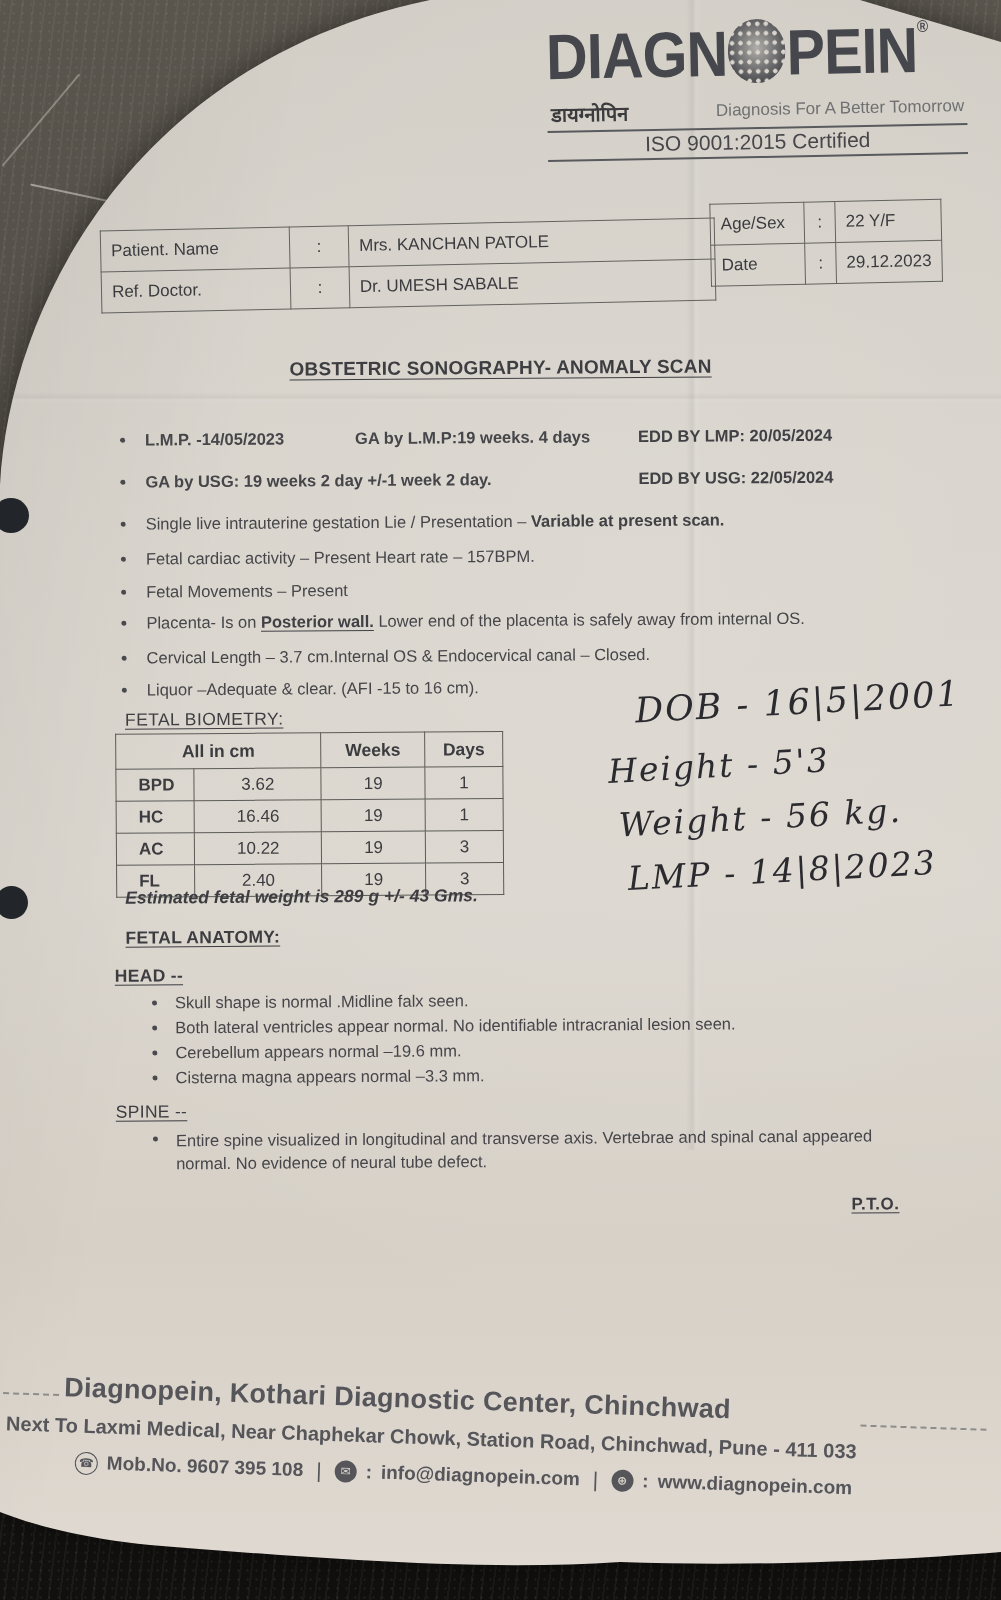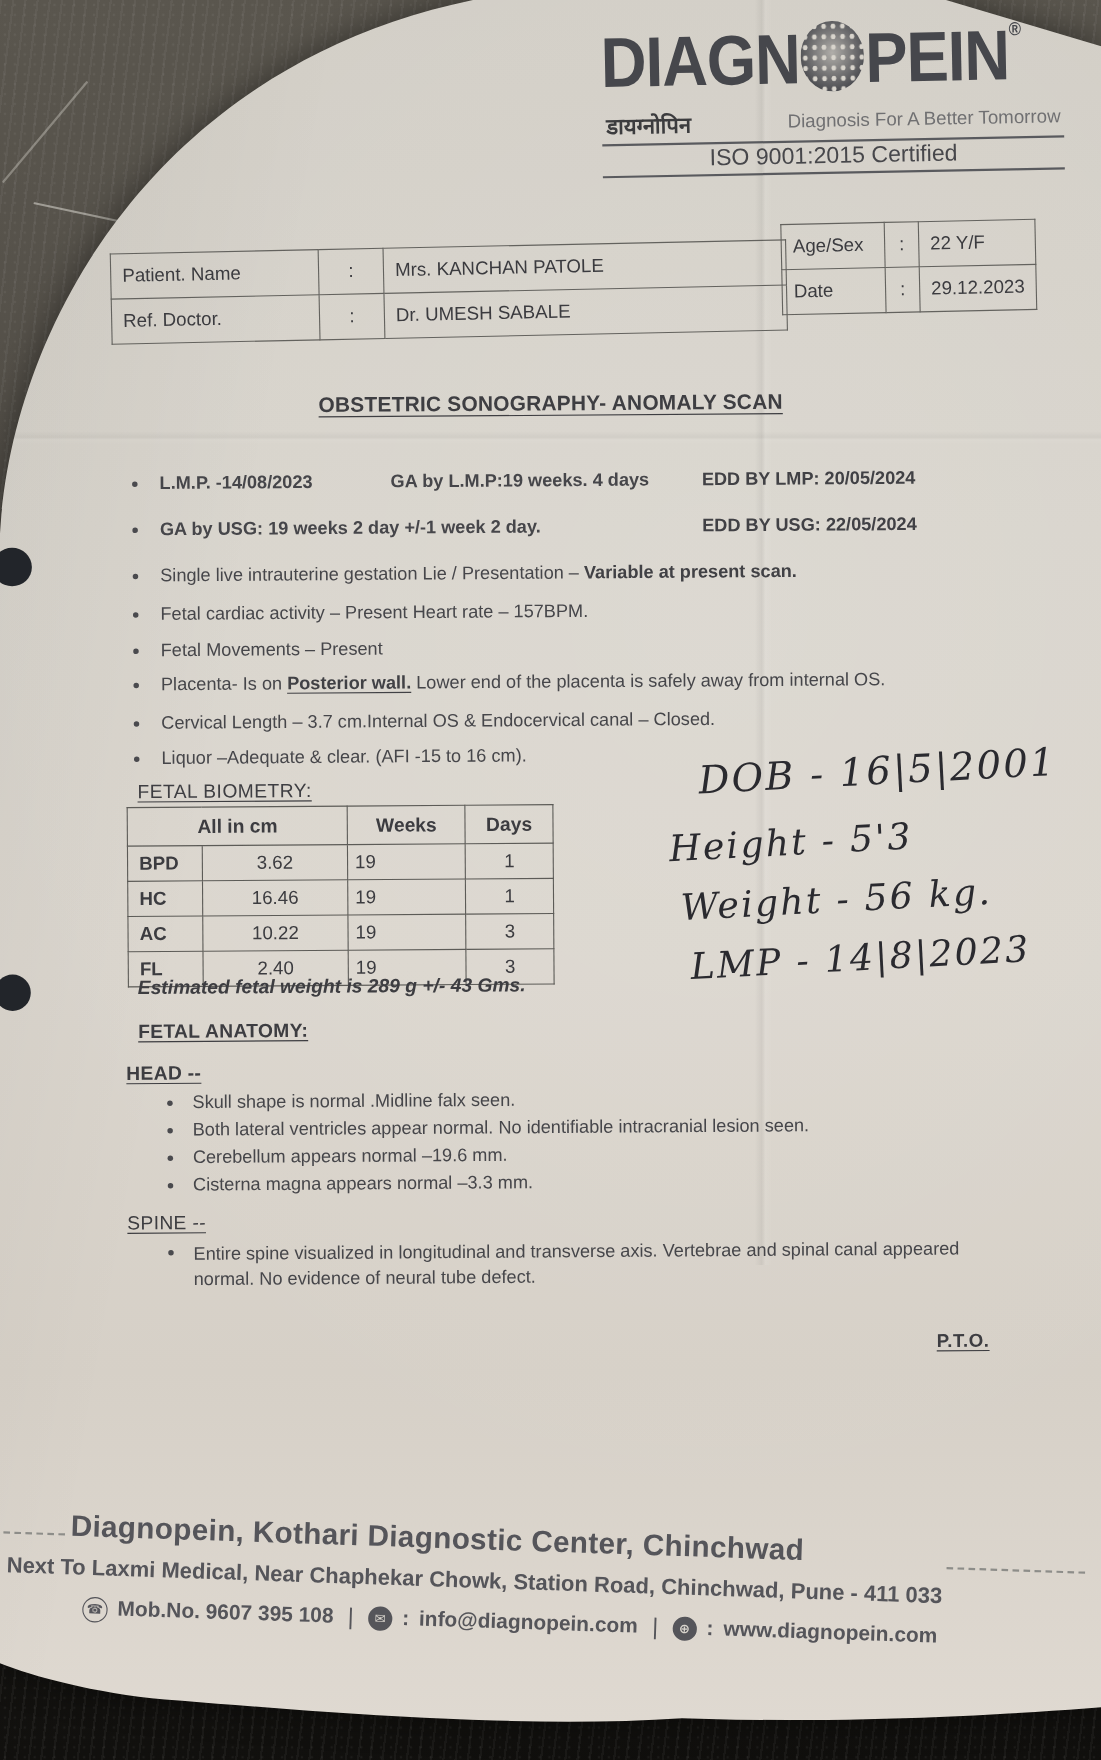--- a/index.html
+++ b/index.html
@@ -69,36 +69,36 @@
   .bdot{position:absolute;left:5px;top:7px;width:5px;height:5px;border-radius:50%;background:#4a4a4e;}
   .bold{font-weight:700;color:#414145;}
   .semib{font-weight:700;}
   .c2{position:absolute;left:240px;} .c3{position:absolute;left:523px;}
   .uline{text-decoration:underline;text-underline-offset:3px;text-align:right;}
 
   .bio-head{position:absolute;left:120px;top:707px;font-size:17.5px;letter-spacing:0.4px;text-decoration:underline;text-underline-offset:3px;color:#3e3e42;}
   .bio-table{position:absolute;left:110px;top:731px;width:388px;font-size:17px;color:#3c3c40;}
   .bio-table th,.bio-table td{border:1.6px solid #5c5b57;height:31px;padding:0 6px;}
   .bio-table thead th{height:34px;font-weight:700;font-size:17.5px;}
-  .bio-table .param{width:56px;text-align:left;font-weight:700;padding-left:10px;}
+  .bio-table .param{width:56px;text-align:left;font-weight:700;padding-left:22px;}
   .bio-table .val{width:148px;text-align:center;}
-  .bio-table .wk{width:108px;text-align:left;}
+  .bio-table .wk{width:108px;text-align:center;}
   .bio-table .dy{width:76px;text-align:center;}
 
   .efw{position:absolute;left:119px;top:885px;font-weight:700;font-style:italic;font-size:17.5px;color:#3d3d41;}
   .sec-head{position:absolute;font-weight:700;font-size:17.5px;letter-spacing:0.3px;color:#3d3d41;
     text-decoration:underline;text-underline-offset:3px;}
   .anat{left:119px;top:925px;}
   .headh{left:108px;top:963px;font-weight:600;text-align:center;}
   .spineh{left:108px;top:1099px;font-weight:400;}
   .sline{position:absolute;left:140px;white-space:nowrap;}
   .sline .txt{margin-left:28px;}
   .spine-item{white-space:normal;width:730px;line-height:1.4;}
   .pto{position:absolute;left:843px;top:1197px;font-weight:700;font-size:17px;letter-spacing:0.5px;
-    text-decoration:underline;text-underline-offset:3px;color:#3d3d41;margin-top:15px;}
+    text-decoration:underline;text-underline-offset:3px;color:#3d3d41;}
 
   
   .hand{position:absolute;left:595px;top:668px;width:400px;transform:rotate(-3deg);
     font-family:"DejaVu Serif",serif;font-style:italic;color:#2a2a2f;letter-spacing:2px;}
   .hand div{position:absolute;white-space:nowrap;}
   .h1{left:38px;top:14px;font-size:35px;}
   .h2{left:8px;top:74px;font-size:33px;}
   .h3{left:16px;top:128px;font-size:33px;}
   .h4{left:22px;top:182px;font-size:33px;}
 
@@ -168,21 +168,21 @@
         </tr>
       </tbody>
           </table>
     </div>
 
     <div class="main">
       <div class="title">OBSTETRIC SONOGRAPHY- ANOMALY SCAN</div>
 
       <div class="bline" style="top:428px">
         <span class="bdot"></span>
-        <span class="txt semib">L.M.P. -14/08/2023</span>
+        <span class="txt semib">L.M.P. -14/05/2023</span>
         <span class="c2 semib">GA by L.M.P:19 weeks. 4 days</span>
         <span class="c3 bold">EDD BY LMP: 20/05/2024</span>
       </div>
       <div class="bline" style="top:470px">
         <span class="bdot"></span>
         <span class="txt semib">GA by USG: 19 weeks 2 day +/-1 week 2 day.</span>
         <span class="c3 bold">EDD BY USG: 22/05/2024</span>
       </div>
       <div class="bline" style="top:512px">
         <span class="bdot"></span>

